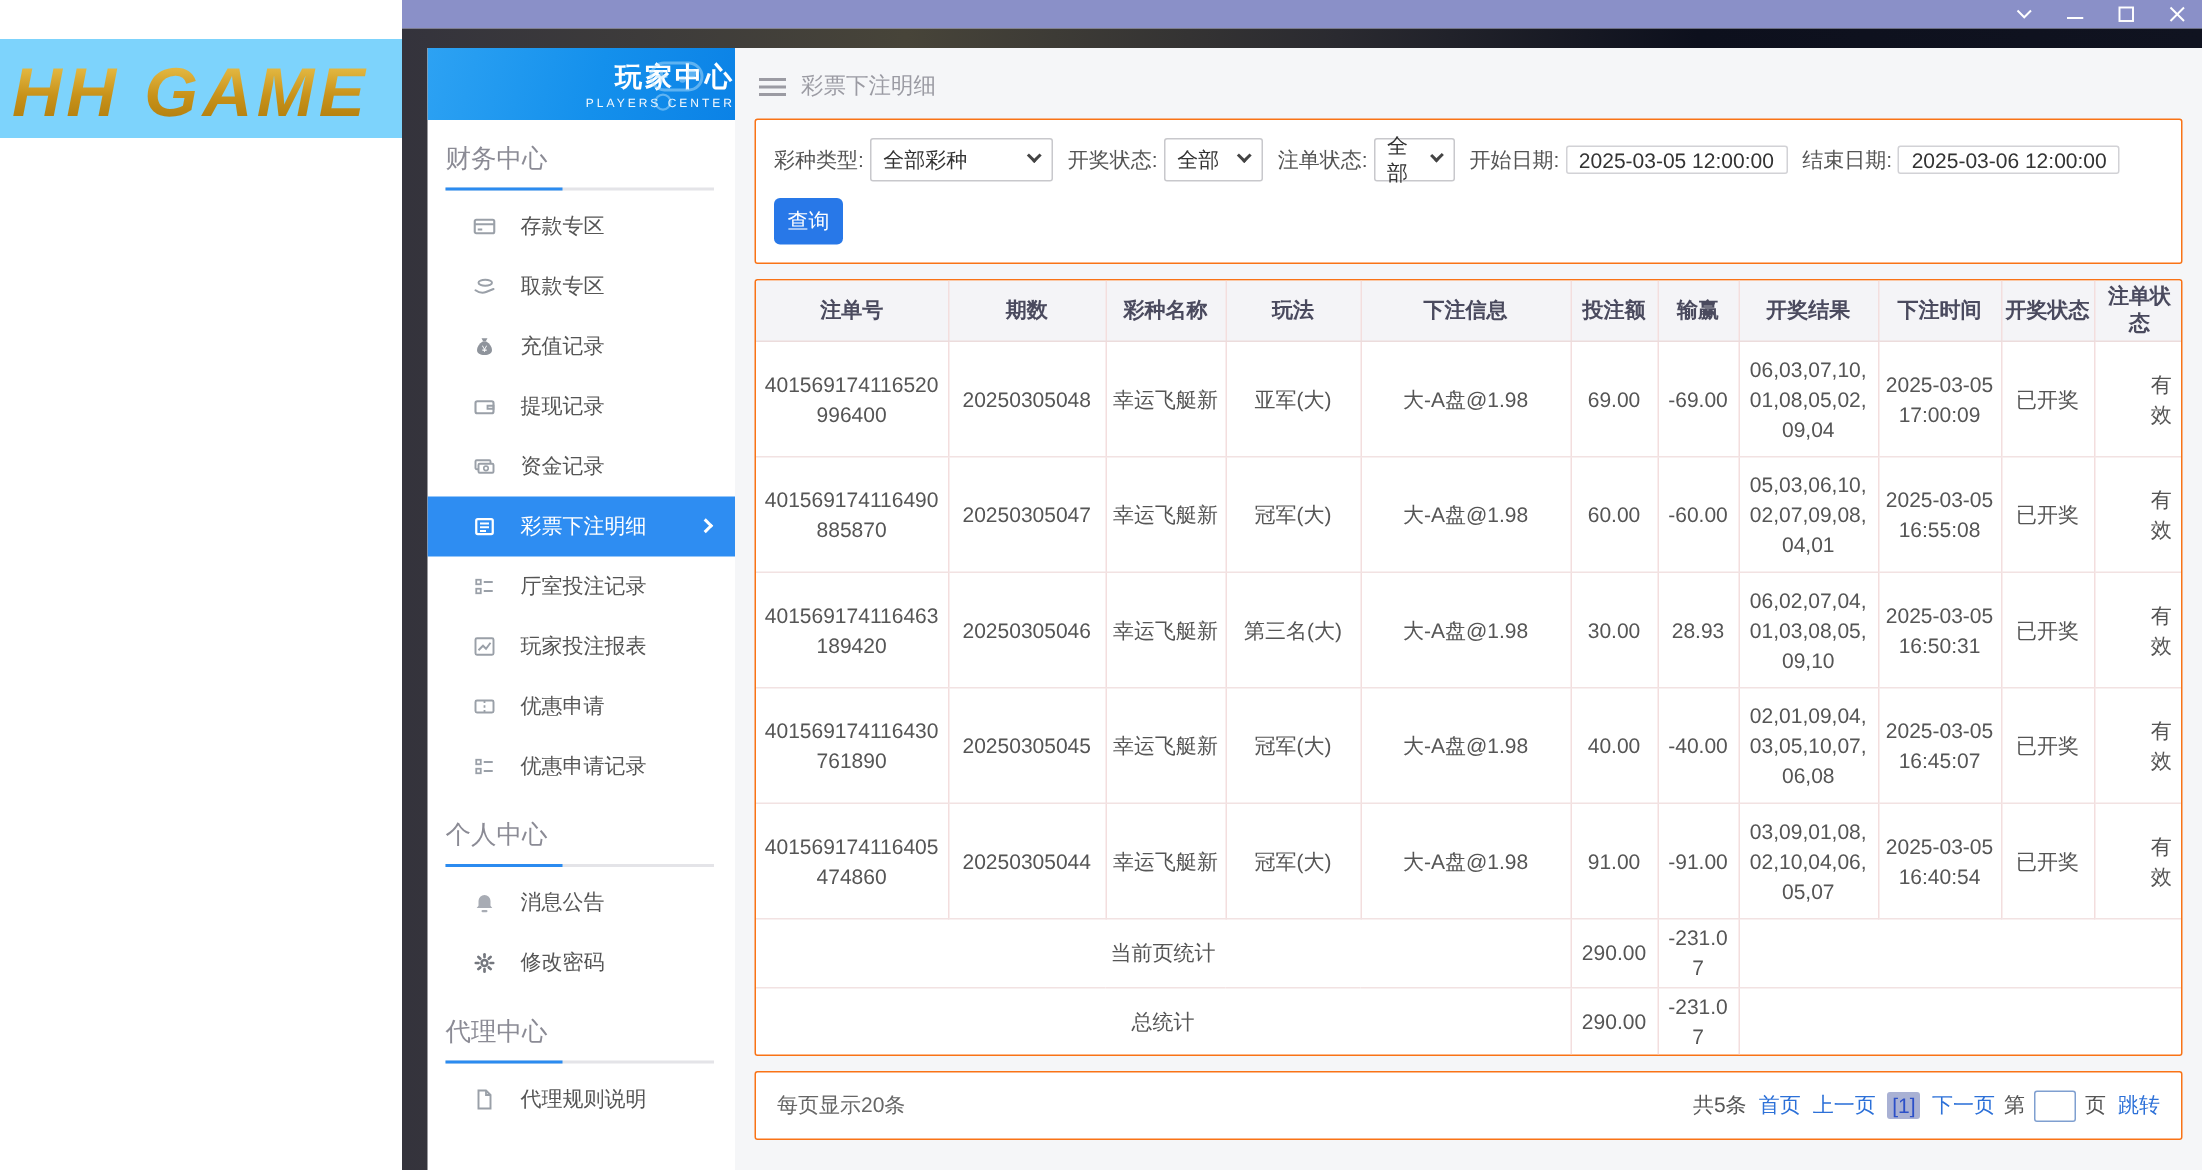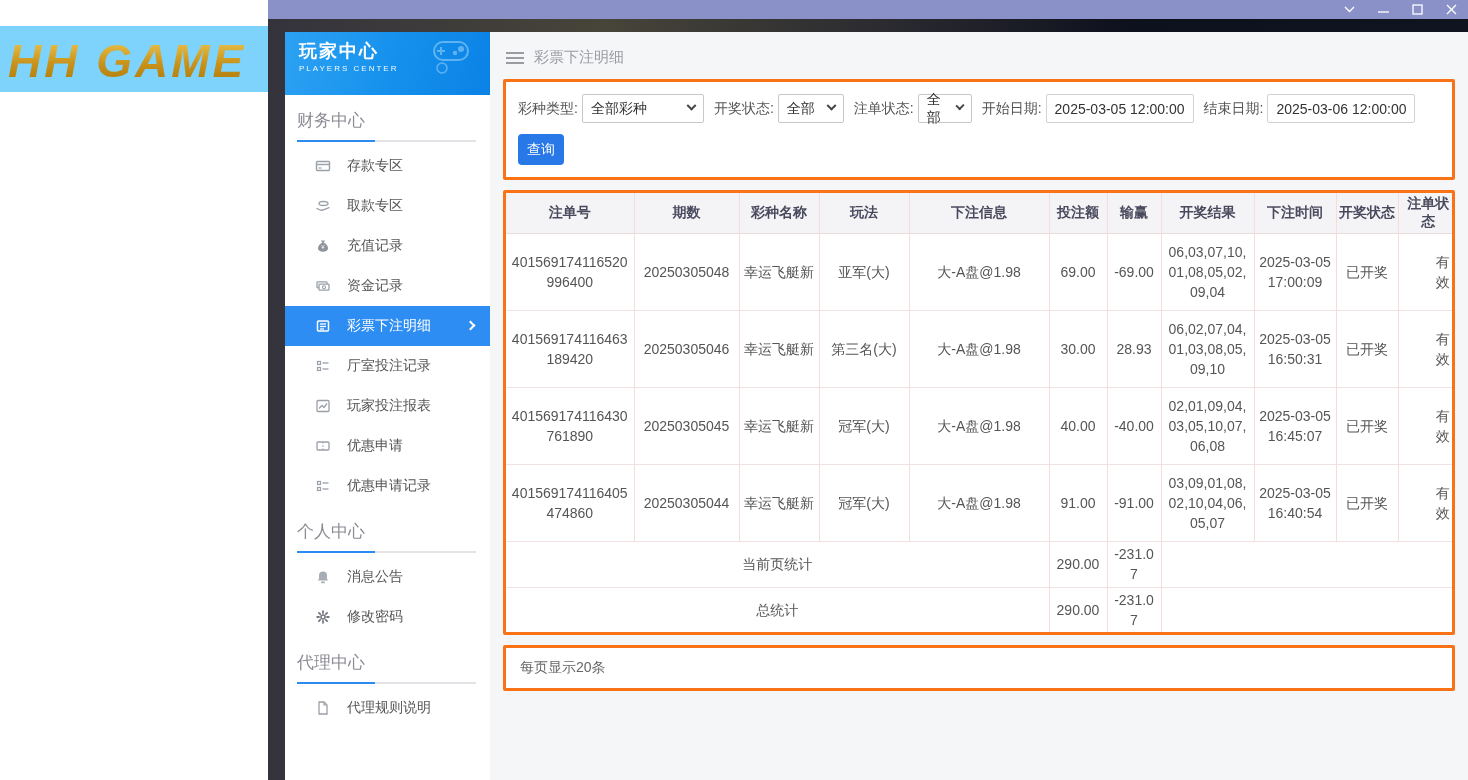--- a/index.html
+++ b/index.html
@@ -19,53 +19,53 @@
   .popup { position:absolute; left:268px; top:0; width:1200px; height:780px; }
   .titlebar { position:absolute; left:0; top:0; right:0; height:19px; background:#8a90c8;
               display:flex; align-items:center; justify-content:flex-end; }
   .win-ctrl { width:34px; height:19px; display:flex; align-items:center; justify-content:center; cursor:default; }
   .win-ctrl svg { display:block; }
   .popup-body { position:absolute; left:0; top:19px; right:0; bottom:0;
                 background:linear-gradient(90deg,#34333c 0%,#474439 28%,#2a2a30 52%,#0d101d 72%,#101320 100%); }
 
   
   .sidebar { position:absolute; left:17px; top:13px; width:205px; bottom:0; background:#fff; overflow:hidden; }
-  .sb-header { height:63px; background:linear-gradient(105deg,#2da2f3 0%,#1490ec 55%,#0b82e6 100%);
-               color:#fff; padding:7px 0 0 14px; position:relative; overflow:hidden; }
+  .sb-header { height:48px; background:linear-gradient(105deg,#2da2f3 0%,#1490ec 55%,#0b82e6 100%);
+               color:#fff; padding:7px 0 0 14px; position:relative; overflow:hidden;text-align:right; }
   .sb-title { font-size:18px; font-weight:bold; letter-spacing:2px; }
   .sb-sub { font-size:8px; letter-spacing:2px; margin-top:1px; opacity:.95; }
   .sb-gamepad { position:absolute; right:8px; top:4px; opacity:.45; }
   .sb-section-title { margin:14px 14px 0 12px; font-size:17px; color:#8b8b95; }
   .sb-underline { margin:8px 14px 4px 12px; height:2px; background:#e4e4e8; position:relative; }
   .sb-underline::before { content:""; position:absolute; left:0; top:0; height:2px; width:78px; background:#2b8bf0; }
   .sb-item { height:40px; display:flex; align-items:center; padding-left:30px; cursor:pointer; color:#555; font-size:14px; }
   .sb-item .sb-icon { width:16px; height:16px; margin-right:16px; flex:0 0 16px; }
   .sb-item.active { background:#2e8df2; color:#fff; position:relative; }
   .sb-item.active .chev { position:absolute; right:16px; top:16px; width:7px; height:7px;
         border-top:2px solid #fff; border-right:2px solid #fff; transform:rotate(45deg); }
 
   
   .main { position:absolute; left:222px; top:13px; right:0; bottom:0; background:#f5f6f8; overflow:hidden; }
   .main-header { display:flex; align-items:center; padding:16px 16px 12px 16px; color:#9b9ba3; }
   .burger { width:18px; margin-right:10px; }
   .burger div { height:2px; background:#9b9ba3; margin:3px 0; }
   .main-title { font-size:15px; }
 
-  .card { background:#fff; border:3px solid #f97316; border-radius:2px; margin:0 13px 10px 13px; }
+  .card { background:#fff; border:1px solid #f97316; border-radius:2px; margin:0 13px 10px 13px; }
 
   
   .filter-card { padding:12px 12px 12px 12px; }
   .filter-row { display:flex; align-items:center; flex-wrap:nowrap; font-size:14px; color:#555; }
   .flabel { margin-right:4px; white-space:nowrap; }
   .fgap { width:10px; }
   .fselect { border:1px solid #c8c8cc; border-radius:2px; height:29px; background:#fff;
              display:flex; align-items:center; justify-content:space-between; padding:0 8px; cursor:pointer; color:#333; }
   .fselect .dchev { width:7px; height:7px; border-right:2px solid #444; border-bottom:2px solid #444;
                     transform:rotate(45deg) translate(-2px,-2px); margin-left:8px; }
-  .finput { border:1px solid #d2d2d6; border-radius:2px; height:29px; width:148px; padding:0 8px;
+  .finput { border:1px solid #d2d2d6; border-radius:2px; height:19px; width:148px; padding:0 8px;
             font-size:14px; color:#333; font-family:inherit; }
   .search-btn { margin-top:11px; width:46px; height:31px; background:#2878e8; color:#fff; border:none;
                 border-radius:4px; font-size:14px; cursor:pointer; font-family:inherit; }
 
   
   .table-card { overflow:hidden; }
   table { width:100%; border-collapse:collapse; table-layout:fixed; }
   th { background:#f4f4f7; color:#4a4a5e; font-size:14px; font-weight:bold; height:40px;
        border-right:1px solid #f3dede; border-bottom:1px solid #ecdcdc; padding:2px; }
   th:last-child { border-right:none; }
@@ -158,20 +158,27 @@
             </svg></span>
         <span>取款专区</span>
       </div>
       <div class="sb-item">
         <span class="sb-icon"><svg width="16" height="16" viewBox="0 0 16 16">
               <path d="M6 2.5h4l-1.2 2.2h-1.6z" fill="#8f949c"></path>
               <path d="M6.8 4.7C4.4 6.2 3 8.3 3 10.3 3 12.5 5 13.7 8 13.7s5-1.2 5-3.4c0-2-1.4-4.1-3.8-5.6z" fill="#8f949c"></path>
               <text x="8" y="11.4" font-size="6" fill="#fff" text-anchor="middle">¥</text>
             </svg></span>
         <span>充值记录</span>
+      </div>
+      <div class="sb-item">
+        <span class="sb-icon"><svg width="16" height="16" viewBox="0 0 16 16">
+              <rect x="2" y="4.5" width="12" height="8" rx="1.2" fill="none" stroke="#9aa0a8" stroke-width="1.4"></rect>
+              <path d="M10 7.5h4v2h-4z" fill="none" stroke="#9aa0a8" stroke-width="1.2"></path>
+            </svg></span>
+        <span>提现记录</span>
       </div>
       <div class="sb-item">
         <span class="sb-icon"><svg width="16" height="16" viewBox="0 0 16 16">
               <rect x="2" y="3.8" width="10" height="6" rx="0.8" fill="#fff" stroke="#9aa0a8" stroke-width="1.3"></rect>
               <rect x="4" y="6.2" width="10" height="6" rx="0.8" fill="#fff" stroke="#9aa0a8" stroke-width="1.3"></rect>
               <circle cx="9" cy="9.2" r="1.5" fill="none" stroke="#9aa0a8" stroke-width="1.1"></circle>
             </svg></span>
         <span>资金记录</span>
       </div>
 
@@ -336,20 +343,33 @@
               <td>亚军(大)</td>
               <td>大-A盘@1.98</td>
               <td>69.00</td>
               <td>-69.00</td>
               <td>06,03,07,10,01,08,05,02,09,04</td>
               <td>2025-03-05 17:00:09</td>
               <td>已开奖</td>
               <td>有效</td>
             </tr>
             <tr>
+              <td>401569174116490885870</td>
+              <td>20250305047</td>
+              <td>幸运飞艇新</td>
+              <td>冠军(大)</td>
+              <td>大-A盘@1.98</td>
+              <td>60.00</td>
+              <td>-60.00</td>
+              <td>05,03,06,10,02,07,09,08,04,01</td>
+              <td>2025-03-05 16:55:08</td>
+              <td>已开奖</td>
+              <td>有效</td>
+            </tr>
+            <tr>
               <td>401569174116463189420</td>
               <td>20250305046</td>
               <td>幸运飞艇新</td>
               <td>第三名(大)</td>
               <td>大-A盘@1.98</td>
               <td>30.00</td>
               <td>28.93</td>
               <td>06,02,07,04,01,03,08,05,09,10</td>
               <td>2025-03-05 16:50:31</td>
               <td>已开奖</td>
@@ -392,17 +412,28 @@
               <td class="bordered left-b">290.00</td>
               <td class="bordered">-231.07</td>
               <td colspan="4"></td>
             </tr>
           </tbody>
         </table>
       </div>
 
       <div class="card pager-card">
         <div class="pg-left">每页显示20条</div>
+        <div class="pg-right">
+          <span>共5条</span>
+          <a class="pg-link">首页</a>
+          <a class="pg-link">上一页</a>
+          <span class="pg-current">[1]</span>
+          <a class="pg-link">下一页</a>
+          <span class="pg-word">第</span>
+          <input class="pg-input" style="">
+          <span class="pg-word">页</span>
+          <a class="pg-link">跳转</a>
+        </div>
       </div>
 
     </div>
   </div>
 </div>
 
 </body></html>

